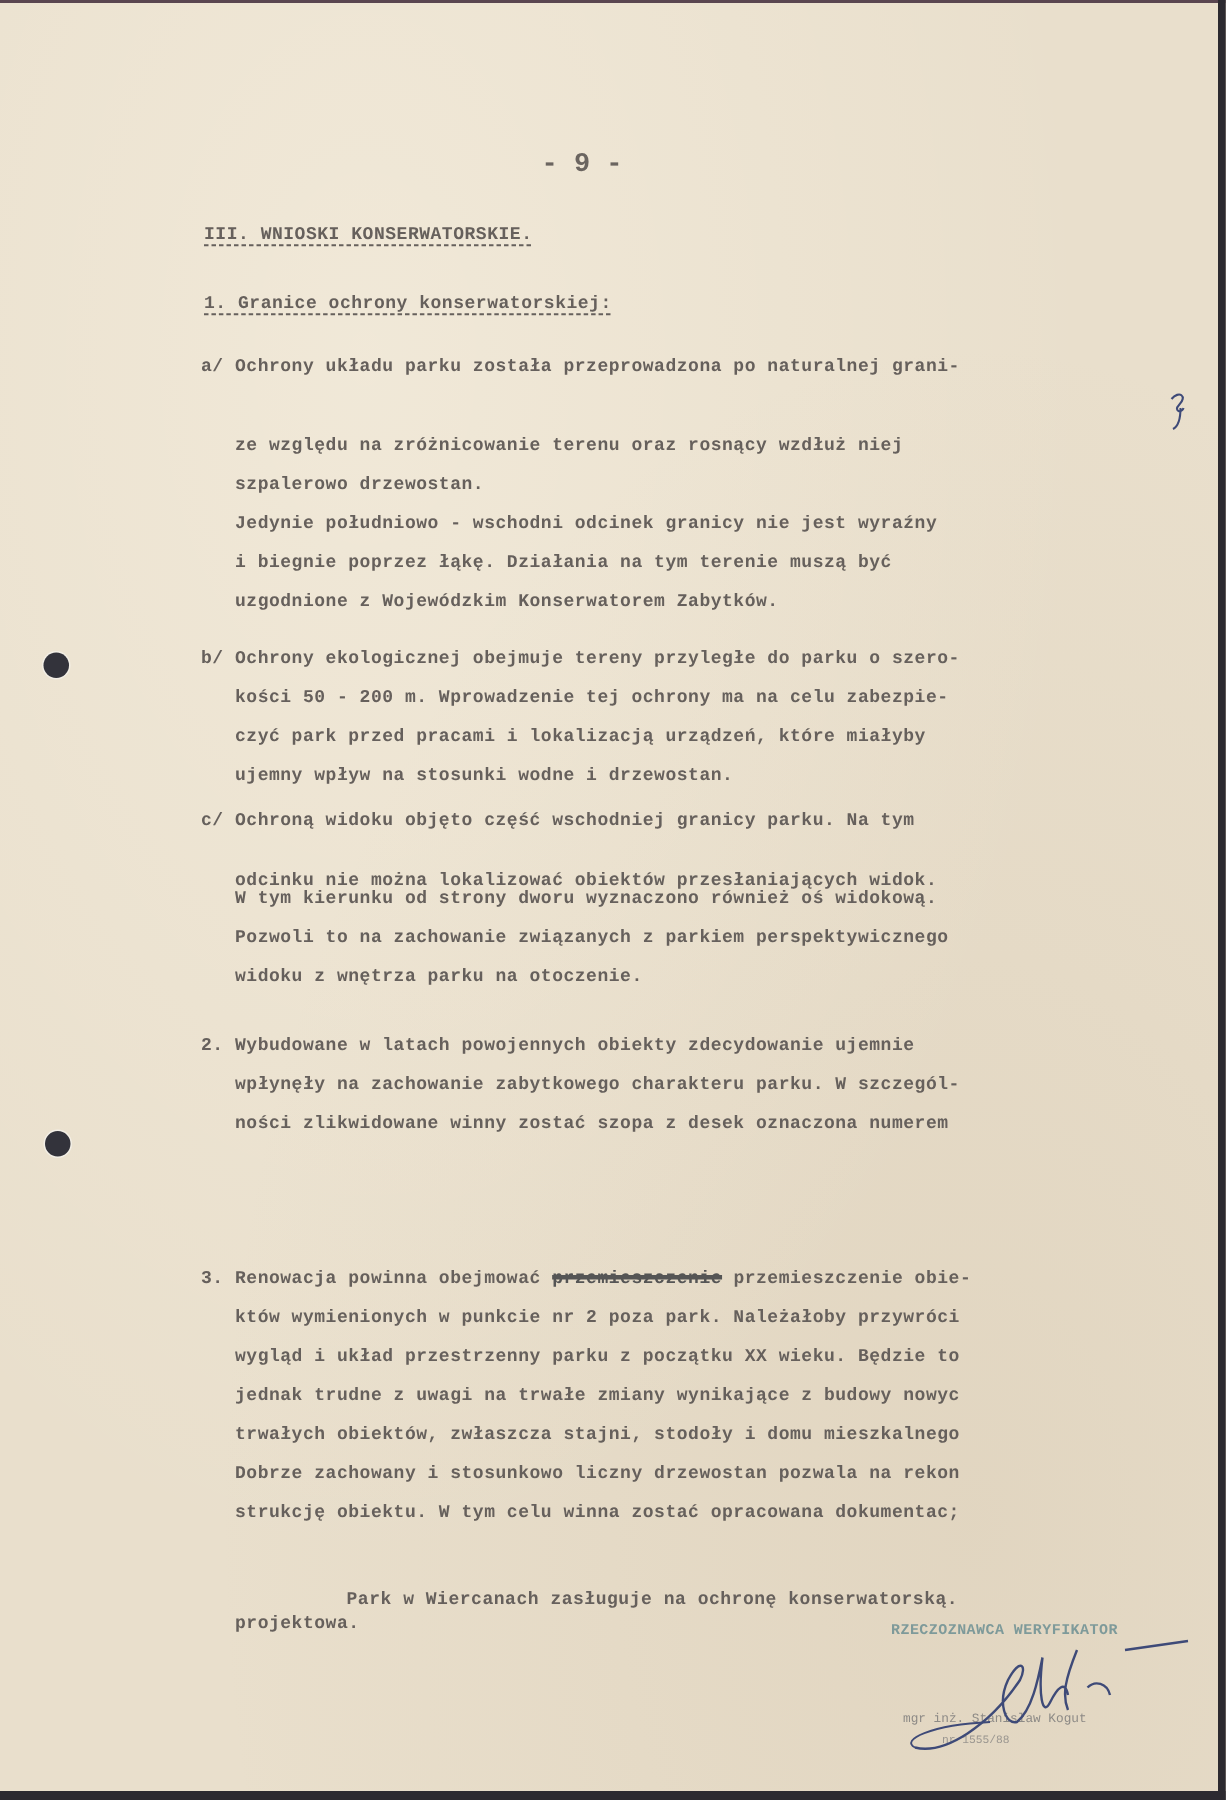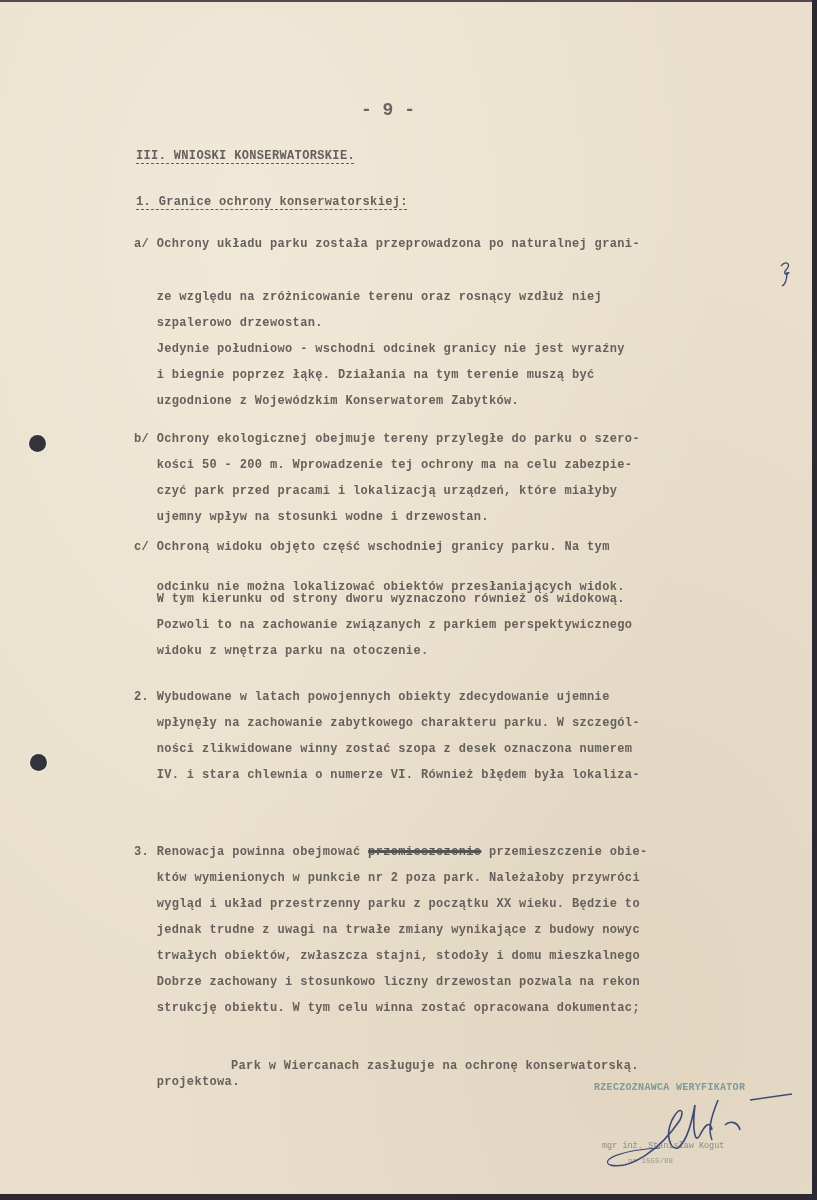--- a/index.html
+++ b/index.html
@@ -67,21 +67,20 @@
 
   <div class="tline" style="left:134px; top:541px;">c/ Ochroną widoku objęto część wschodniej granicy parku. Na tym</div>
   <div class="tline" style="left:134px; top:567px;margin-top:14px;">   odcinku nie można lokalizować obiektów przesłaniających widok.</div>
   <div class="tline" style="left:134px; top:593px;">   W tym kierunku od strony dworu wyznaczono również oś widokową.</div>
   <div class="tline" style="left:134px; top:619px;">   Pozwoli to na zachowanie związanych z parkiem perspektywicznego</div>
   <div class="tline" style="left:134px; top:645px;">   widoku z wnętrza parku na otoczenie.</div>
 
   <div class="tline" style="left:134px; top:691px;">2. Wybudowane w latach powojennych obiekty zdecydowanie ujemnie</div>
   <div class="tline" style="left:134px; top:717px;">   wpłynęły na zachowanie zabytkowego charakteru parku. W szczegól-</div>
   <div class="tline" style="left:134px; top:743px;">   ności zlikwidowane winny zostać szopa z desek oznaczona numerem</div>
-  <div class="tline" style="left:134px; top:769px;">   IV. i stara chlewnia o numerze VI. Również błędem była lokaliza-</div>
 
   <div class="tline" style="left:134px; top:846px;"><span>3. Renowacja powinna obejmować </span><span class="strike">przemieszczenie</span><span> przemieszczenie obie-</span></div>
   <div class="tline" style="left:134px; top:872px;">   któw wymienionych w punkcie nr 2 poza park. Należałoby przywróci</div>
   <div class="tline" style="left:134px; top:898px;">   wygląd i układ przestrzenny parku z początku XX wieku. Będzie to</div>
   <div class="tline" style="left:134px; top:924px;">   jednak trudne z uwagi na trwałe zmiany wynikające z budowy nowyc</div>
   <div class="tline" style="left:134px; top:950px;">   trwałych obiektów, zwłaszcza stajni, stodoły i domu mieszkalnego</div>
   <div class="tline" style="left:134px; top:976px;">   Dobrze zachowany i stosunkowo liczny drzewostan pozwala na rekon</div>
   <div class="tline" style="left:134px; top:1002px;">   strukcję obiektu. W tym celu winna zostać opracowana dokumentac;</div>
   <div class="tline" style="left:134px; top:1028px;margin-top:48px;">   projektowa.</div>
 

